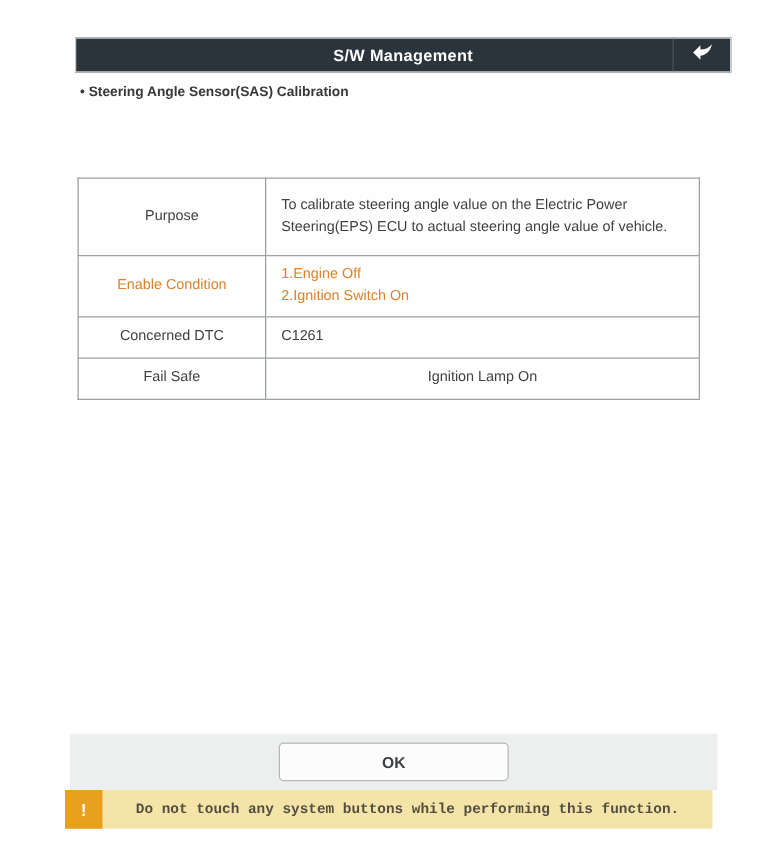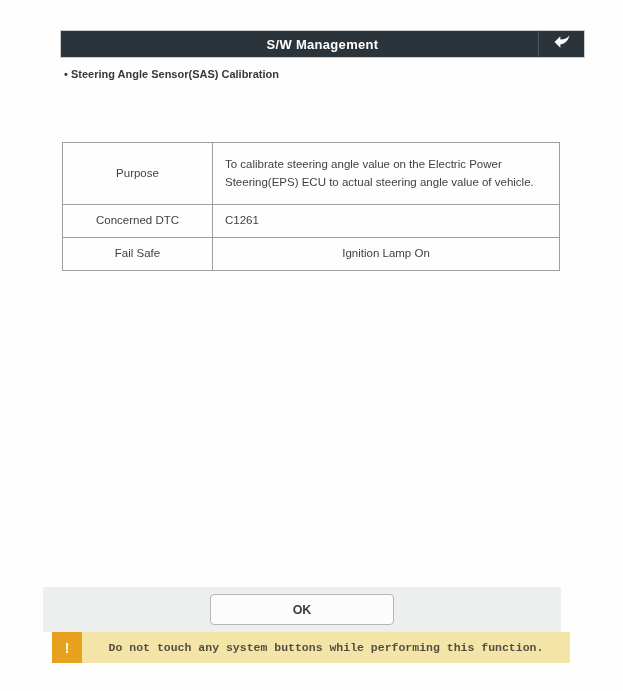--- a/index.html
+++ b/index.html
@@ -82,21 +82,21 @@
   .info-table tr.r1 td { height: 47px; }
   .info-table tr.r2 td { height: 47px; }
   .info-table tr.r3 td { height: 33px; }
   .info-table tr.r4 td { height: 33px; text-align: center; }
   .info-table tr.r5 td { height: 47px; }
   .info-table tr.highlight td { color: #d9822a; }
 
   
   .footer-band {
     position: absolute;
-    left: 43px; top: 587px;
+    left: 56px; top: 587px;
     width: 518px; height: 45px;
     background: #edefee;
   }
   .ok-button {
     position: absolute;
     left: 50%; top: 7px;
     transform: translateX(-50%);
     width: 184px; height: 31px;
     background: #fcfcfc;
     border: 1px solid #b3b7ba;
@@ -157,20 +157,25 @@
   </header>
 
   <div class="subtitle">• Steering Angle Sensor(SAS) Calibration</div>
 
   <table class="info-table">
     <tbody>
       <tr class="r0">
         <td class="label">Purpose</td>
         <td class="value">To calibrate steering angle value on the Electric Power Steering(EPS) ECU to actual steering angle value of vehicle.</td>
       </tr>
+      <tr class="r1 highlight">
+        <td class="label">Enable Condition</td>
+        <td class="value">1.Engine Off
+2.Ignition Switch On</td>
+      </tr>
       <tr class="r3">
         <td class="label">Concerned DTC</td>
         <td class="value">C1261</td>
       </tr>
       <tr class="r4">
         <td class="label">Fail Safe</td>
         <td class="value">Ignition Lamp On</td>
       </tr>
     </tbody>
   </table>

